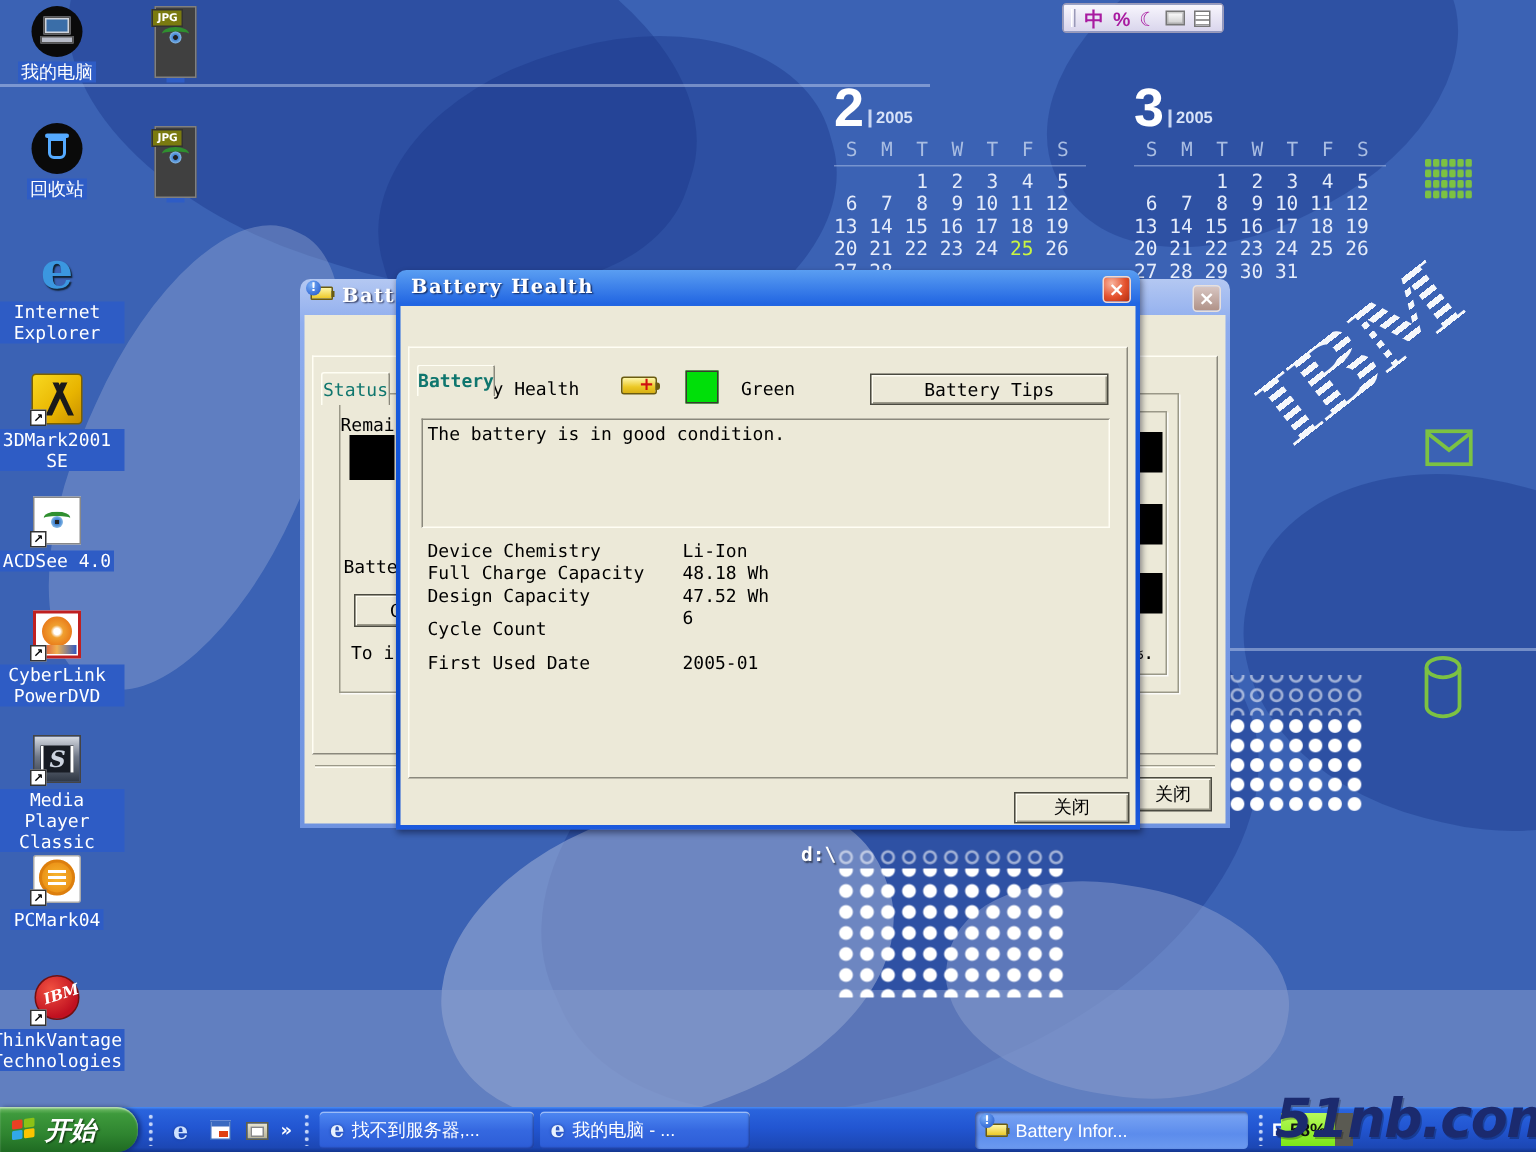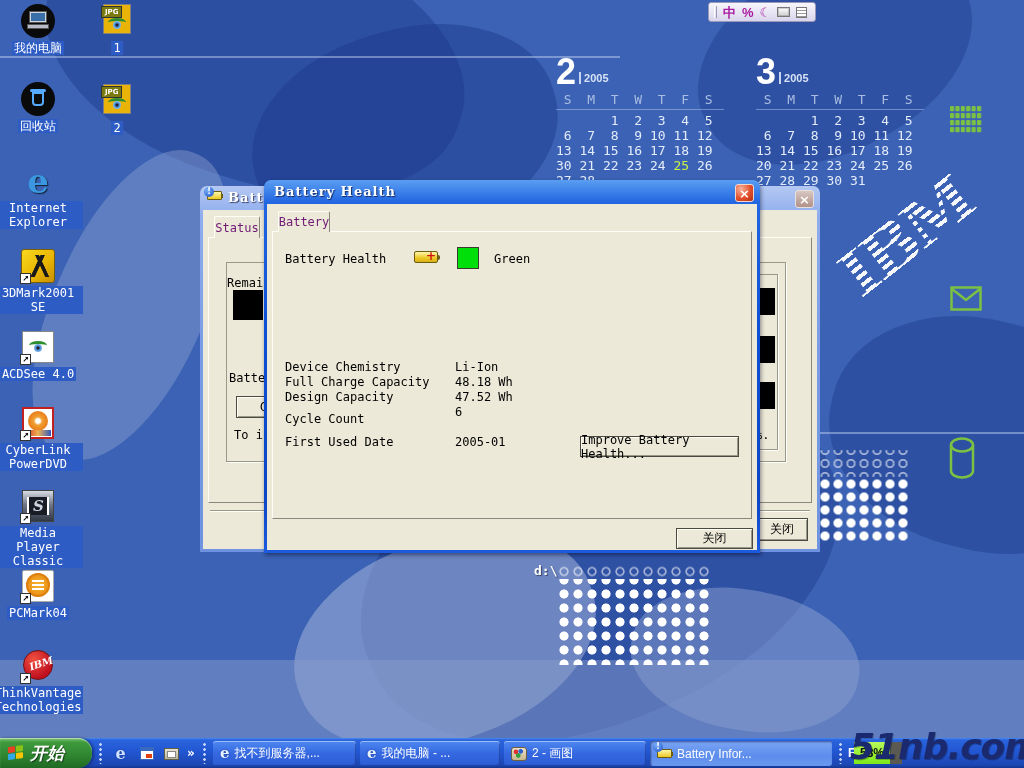--- a/index.html
+++ b/index.html
@@ -45,41 +45,41 @@
                 repeating-linear-gradient(#fff 0 2px,#999 2px 3px); }
 
   
   .dicon { position:absolute; width:90px; display:flex; flex-direction:column; align-items:center; cursor:default; }
   .dicon .lbl { margin-top:3px; font:12px "DejaVu Sans Mono","Liberation Mono",monospace; color:#fff;
                 background:#2e5cc5; padding:0 2px; text-align:center; line-height:14px; }
   .icn { position:relative; width:34px; height:34px; }
   .circ-icn { width:34px; height:34px; background:#0a0a0a; border-radius:50%; position:relative; }
   .shortcut { position:absolute; left:-1px; bottom:-1px; width:11px; height:11px; background:#fff; border:1px solid #333;
               font:bold 8px "DejaVu Sans",sans-serif; color:#000; text-align:center; line-height:10px; }
-  .jpg-icn { width:28px; height:30px; background:#eab308; border:1px solid #808080; position:relative; }
+  .jpg-icn { width:28px; height:48px; background:#404040; border:1px solid #808080; position:relative; }
   .jpg-band { position:absolute; left:-3px; top:1px; background:#7a7a10; color:#fff; font:bold 7px "DejaVu Sans",sans-serif; padding:1px 3px; border:1px solid #333; }
   .eye { position:absolute; left:4px; top:13px; width:18px; height:12px; }
   .eye .brow { position:absolute; left:0; top:0; width:18px; height:9px; border-top:3px solid #2f8f2f; border-radius:50%; }
   .eye .iris { position:absolute; left:5px; top:3px; width:8px; height:8px; background:radial-gradient(circle,#222 25%,#3d7fd0 30%,#8fc0e8 75%); border-radius:50%; }
 
   
   .win { position:absolute; border-radius:7px 7px 0 0; }
   .win .chrome { position:absolute; inset:0; border-radius:7px 7px 0 0; }
   .win.active .chrome { background:linear-gradient(180deg,#5a9ef2 0%,#2266e2 6%,#0d50d6 40%,#0a46c6 85%,#1c5ade 100%); box-shadow:1px 2px 4px rgba(0,0,20,.45); }
   .win.inactive .chrome { background:linear-gradient(180deg,#b4c8f2 0%,#8fadee 8%,#7a9ce6 45%,#6f93e0 100%); }
   .win .body { position:absolute; left:3px; right:3px; top:24px; bottom:3px; background:#ece9d8; }
   .win .title { position:absolute; left:10px; top:4px; font:bold 13px "DejaVu Serif",serif; color:#fff; text-shadow:1px 1px 1px rgba(0,0,30,.65); letter-spacing:1px; white-space:nowrap; }
   .win .title.w-ic { left:28px; }
   .xbtn { position:absolute; top:4px; width:19px; height:18px; border-radius:3px; color:#fff; font:bold 13px "DejaVu Sans",sans-serif;
           display:flex; align-items:center; justify-content:center; }
   .xbtn.red { background:radial-gradient(circle at 30% 25%,#f8b49e,#e4502c 55%,#b02c10); border:1px solid #f4d8cc; }
   .xbtn.dim { background:linear-gradient(#d8c6c2,#b09288); border:1px solid #e8e0dc; color:#fff; }
 
   .tab { position:absolute; background:#ece9d8; border:1px solid #8a887c; border-bottom:none; border-top-color:#fffef4; border-left-color:#fffef4;
-         border-radius:2px 2px 0 0; font:12px "DejaVu Sans Mono",monospace; color:#701a75; display:flex; align-items:center; justify-content:center; z-index:3; }
+         border-radius:2px 2px 0 0; font:12px "DejaVu Sans Mono",monospace; color:#0f766e; display:flex; align-items:center; justify-content:center; z-index:3;margin-top:32px; }
   .tabpage { position:absolute; border:1px solid; border-color:#fffef4 #8a887c #8a887c #fffef4; z-index:2; }
   .sunken { border:1px solid; border-color:#8a887c #fffef4 #fffef4 #8a887c; }
   .groupbox { position:absolute; border:1px solid #9a9888; box-shadow:1px 1px 0 rgba(255,255,255,.85); }
   .etch { position:absolute; height:0; border-top:1px solid #9a9888; border-bottom:1px solid #fffef4; }
   .btn { position:absolute; background:#ece9d8; border:1px solid #4a4a40;
          box-shadow:inset 1px 1px 0 #fffef4, inset -1px -1px 0 #9a9888;
          font:12px "DejaVu Sans Mono",monospace; color:#000; display:flex; align-items:center; justify-content:center; }
   .dtext { position:absolute; font:12px "DejaVu Sans Mono",monospace; color:#000; white-space:nowrap; }
   .blackbox { position:absolute; background:#000; }
 
@@ -175,21 +175,21 @@
   <div class="abs dots-ring" style="left:556px;top:564px;width:156px;height:15px;"></div>
   <div class="abs dots-filled" style="left:556px;top:579px;width:156px;height:86px;"></div>
 
   <div class="cal" style="left:556px;top:56px;">
     <span class="mnum">2</span><span class="yr">2005</span>
     <div class="hdr pre"> S  M  T  W  T  F  S</div>
     <div class="rule"></div>
     <div class="row pre">       1  2  3  4  5</div>
     <div class="row pre"> 6  7  8  9 10 11 12</div>
     <div class="row pre">13 14 15 16 17 18 19</div>
-    <div class="row pre"><span>30 21 22 23 24 </span><span class="hl">25</span><span> 26</span></div>
+    <div class="row pre"><span>20 21 22 23 24 </span><span class="hl">25</span><span> 26</span></div>
     <div class="row pre">27 28</div>
   </div>
   <div class="cal" style="left:756px;top:56px;">
     <span class="mnum">3</span><span class="yr">2005</span>
     <div class="hdr pre"> S  M  T  W  T  F  S</div>
     <div class="rule"></div>
     <div class="row pre">       1  2  3  4  5</div>
     <div class="row pre"> 6  7  8  9 10 11 12</div>
     <div class="row pre">13 14 15 16 17 18 19</div>
     <div class="row pre"><span>20 21 22 23 24 25 26</span><span class="hl"></span><span></span></div>
@@ -344,45 +344,48 @@
     <div class="dtext" style="left:555px;top:242px;">%.</div>
     <div class="etch" style="left:10px;top:324px;width:600px;"></div>
     <div class="btn" style="left:556px;top:332px;width:52px;height:23px;">关闭</div>
   </div>
 
   <div class="win active" style="left:264px;top:180px;width:496px;height:373px;z-index:20;">
     <div class="chrome"></div>
     <div class="title">Battery Health</div>
     <div class="xbtn red" style="right:6px;">×</div>
     <div class="body"></div>
-    <div class="tab" style="left:14px;top:31px;width:52px;height:21px;">Battery</div>
+    <div class="tab" style="left:14px;top:31px;width:52px;height:21px;font-weight:bold;">Battery</div>
     <div class="tabpage" style="left:8px;top:51px;width:480px;height:288px;"></div>
 
     <div class="dtext" style="left:21px;top:72px;">Battery Health</div>
     <div class="abs" style="left:150px;top:71px;">
       <div class="batt">
           <span class="plus">+</span>
         </div>
     </div>
     <div class="abs" style="left:193px;top:67px;width:22px;height:22px;background:#00df09;border:1px solid #3a3a30;"></div>
     <div class="dtext" style="left:230px;top:72px;">Green</div>
-
+    <div class="btn" style="left:316px;top:69px;width:159px;height:21px;">Battery Tips</div>
+
+    <div class="sunken abs" style="left:17px;top:99px;width:459px;height:73px;background:#ece9d8;">
+      <div class="dtext" style="left:3px;top:2px;position:relative;">The battery is in good condition.</div>
+    </div>
 
     <div class="dtext" style="left:21px;top:180px;">Device Chemistry</div>
     <div class="dtext" style="left:191px;top:180px;">Li-Ion</div>
     <div class="dtext" style="left:21px;top:195px;">Full Charge Capacity</div>
     <div class="dtext" style="left:191px;top:195px;">48.18 Wh</div>
     <div class="dtext" style="left:21px;top:210px;">Design Capacity</div>
     <div class="dtext" style="left:191px;top:210px;">47.52 Wh</div>
     <div class="dtext" style="left:21px;top:232px;">Cycle Count</div>
     <div class="dtext" style="left:191px;top:225px;">6</div>
     <div class="dtext" style="left:21px;top:255px;">First Used Date</div>
     <div class="dtext" style="left:191px;top:255px;">2005-01</div>
 
-    <div class="btn" style="left:316px;top:256px;width:159px;height:21px;">Improve Battery Health...</div>
     <div class="btn" style="left:412px;top:348px;width:77px;height:21px;">关闭</div>
   </div>
 
   <div class="taskbar">
     <div class="startbtn">
       <span class="winflag">
         <i style="background:#ea3f23;"></i>
           <i style="background:#8cc216;"></i>
           <i style="background:#31a8e8;"></i>
           <i style="background:#fbc400;"></i>
@@ -404,24 +407,20 @@
     <div class="sep-dots" style="left:202px;"></div>
 
     <div class="tbtn" style="left:213px;width:143px;">
       <span class="ie-e big">e</span>
       <span>找不到服务器,...</span>
     </div>
     <div class="tbtn" style="left:360px;width:140px;">
       <span class="ie-e big">e</span>
       <span>我的电脑 - ...</span>
     </div>
-    <div class="tbtn" style="left:504px;width:142px;">
-      <span class="paint-icn"></span>
-      <span>2 - 画图</span>
-    </div>
     <div class="tbtn pressed" style="left:650px;width:182px;">
       <span style="position:relative;display:inline-block;">
         <span class="batt-sm" style="display:inline-block;"></span>
         <span class="badge-i">!</span>
       </span>
       <span>Battery Infor...</span>
     </div>
 
     <div class="sep-dots" style="left:838px;"></div>
     <div class="tray-lang" style="left:848px;">EN</div>

